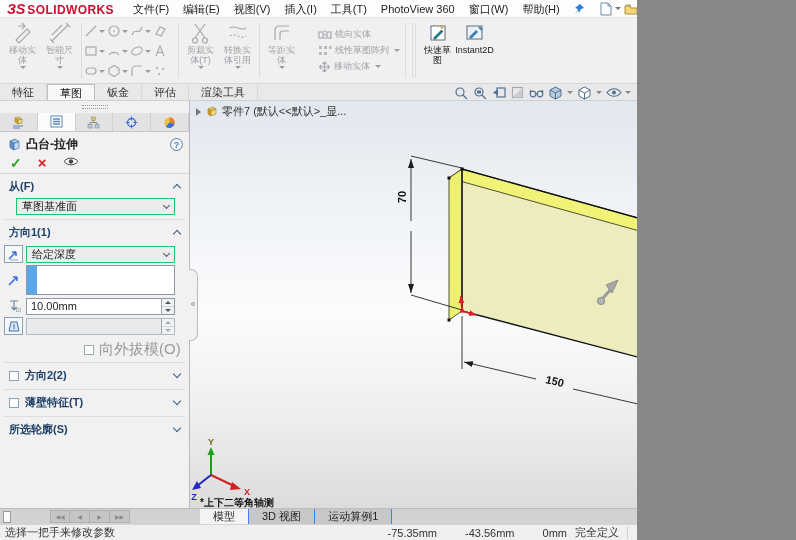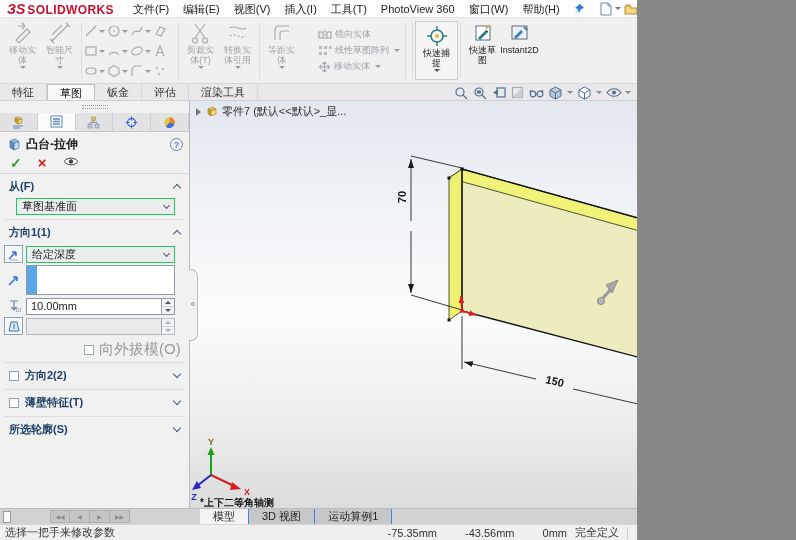--- a/index.html
+++ b/index.html
@@ -390,33 +390,20 @@
           <span class="caret"></span>
         </div>
       </div>
     </div>
     <div class="rsep"></div>
 
     <div class="rgroup">
     </div>
     <div class="rsep"></div>
 
-    <div class="subbox">
-      <div class="bigbtn on">
-        <span class="bicon">
-          <svg width="22" height="22" viewBox="0 0 22 22">
-              <circle cx="11" cy="11" r="6" fill="none" stroke="#2a7d8c" stroke-width="1.6"></circle>
-              <circle cx="11" cy="11" r="2" fill="#e8b83c"></circle>
-              <path d="M11 1 v4 M11 17 v4 M1 11 h4 M17 11 h4" stroke="#2a7d8c" stroke-width="1.4"></path>
-            </svg>
-        </span>
-        <span class="blabel">快速捕捉</span>
-        <span class="caret on"></span>
-      </div>
-    </div>
     <div class="rsep"></div>
 
     <div class="rgroup">
       <div class="bigbtn on">
         <span class="bicon">
           <svg width="22" height="22" viewBox="0 0 22 22">
               <rect x="4" y="4" width="14" height="14" fill="#fff" stroke="#5d6a78"></rect>
               <path d="M6 16 L14 8 L16 10 L8 18 Z" fill="#2a7d8c"></path>
               <path d="M14 8 l2 2" stroke="#1a4a54"></path>
               <path d="M13 3 l4 3 -3 1 z" fill="#e8a03c"></path>

